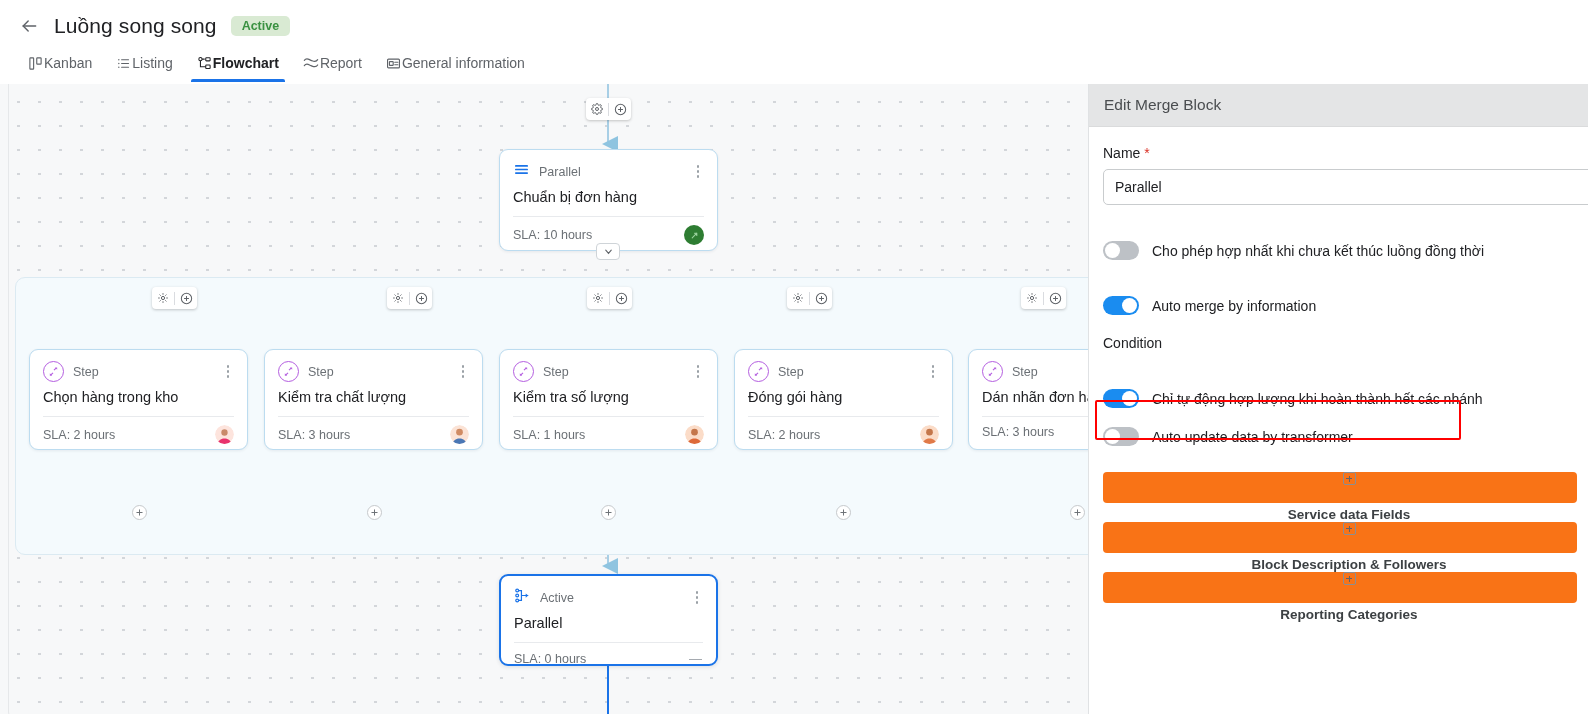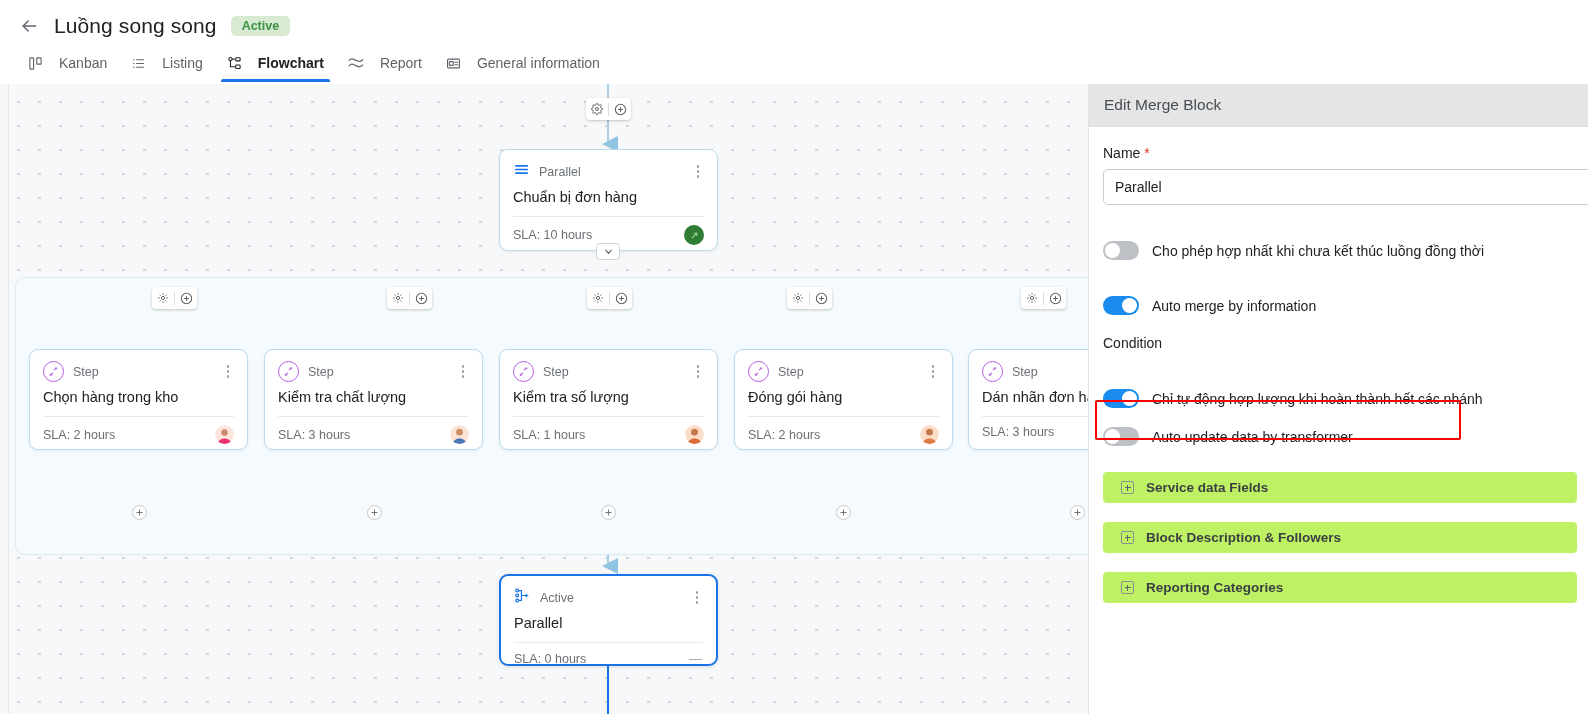--- a/index.html
+++ b/index.html
@@ -15,21 +15,21 @@
   .header { position: absolute; left: 0; top: 0; width: 1440px; height: 84px; background:#fff; }
   .title-row { display:flex; align-items:center; gap:14px; padding: 10px 0 0 18px; height: 42px;}
   .back-arrow { width:22px; height:22px; color:#5f6368; cursor:pointer; display:flex; align-items:center; justify-content:center;}
   .page-title { font-size: 21px; color:#202124; font-weight:400; letter-spacing:.1px; }
   .badge-active {
     background:#d9ead3; color:#3a9141; font-size:12.5px; font-weight:700;
     padding:4px 11px; border-radius:5px; line-height:1;
   }
   .tabs { display:flex; align-items:flex-end; gap:0; padding-left:16px; height:40px; }
   .tab {
-    display:flex; align-items:center; gap:16px; height:38px; padding: 0 12px;
+    display:flex; align-items:center; gap:1px; height:38px; padding: 0 12px;
     font-size:14px; color:#5f6368; cursor:pointer; position:relative; white-space:nowrap;justify-content:flex-end;
   }
   .tab.active { color:#202124; font-weight:700; }
   .tab.active::after {
     content:""; position:absolute; left:6px; right:6px; bottom:0; height:3px; background:#1a73e8; border-radius:2px 2px 0 0;
   }
   .tab svg { display:block; }
 
   
   .canvas {
@@ -120,22 +120,22 @@
   .toggle.off .knob { left:2px; }
   .toggle-label { font-size:14px; color:#202124; }
   .section-title { font-size:14px; color:#202124; margin-top:20px; }
 
   .highlight-box {
     position:absolute; left:1095px; top:400px; width:366px; height:40px;
     border:2.5px solid #ff0000; border-radius:2px; pointer-events:none; z-index:9;
   }
 
   .accordion {
-    width:474px; height:31px; background:#bef264; border-radius:4px;
-    display:flex; align-items:center; gap:12px; padding-left:18px; margin-top:14px; cursor:pointer;
+    width:474px; height:31px; background:#f97316; border-radius:4px;
+    display:flex; align-items:center; gap:22px; padding-left:18px; margin-top:14px; cursor:pointer;flex-direction:column;
   }
   .acc-label { font-size:13.5px; color:#3c4043; font-weight:700; }
   .acc-plus { width:13px; height:13px; border:1px solid #8a8f94; border-radius:2px; position:relative; flex:none; }
   .acc-plus::before, .acc-plus::after { content:""; position:absolute; background:#5f6368; }
   .acc-plus::before { left:2.5px; right:2.5px; top:5.3px; height:1.2px; }
   .acc-plus::after  { top:2.5px; bottom:2.5px; left:5.3px; width:1.2px; }
 </style>
 </head>
 <body>
 

